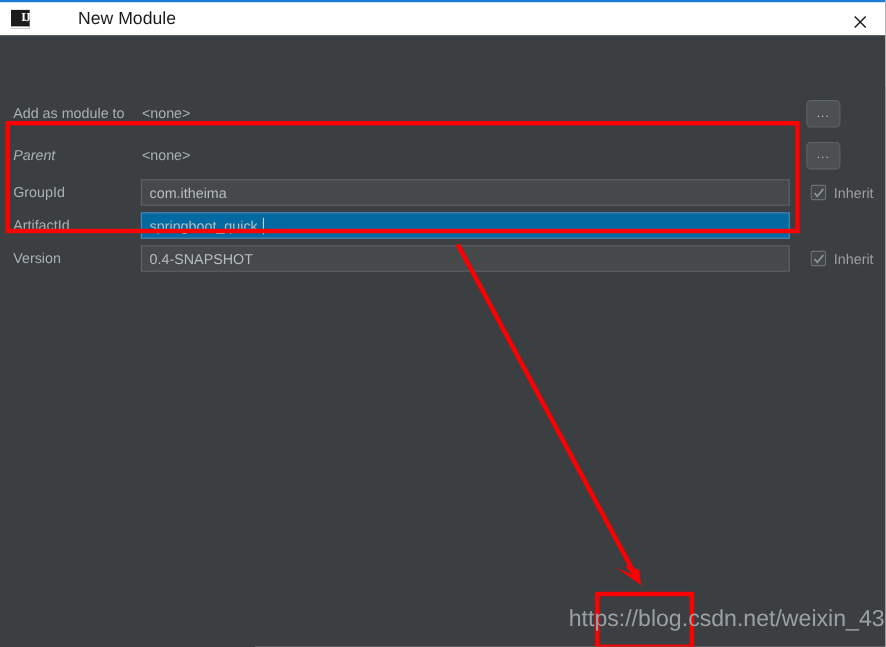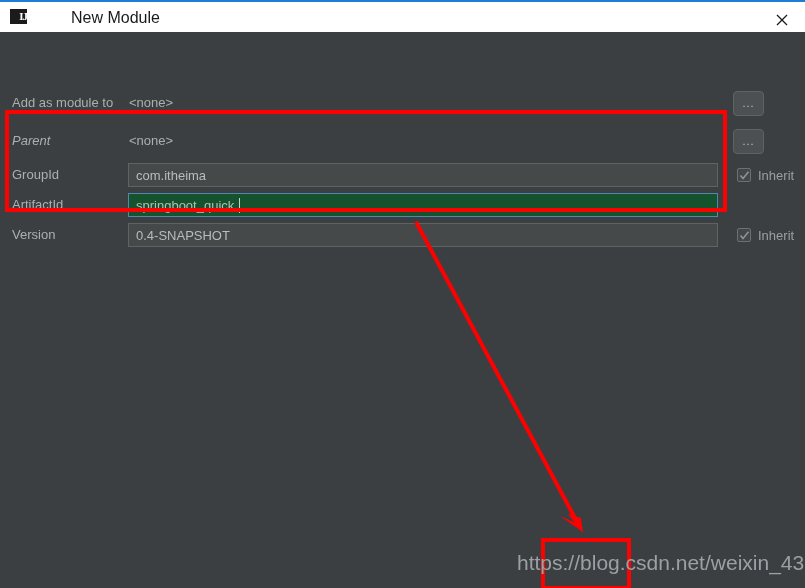--- a/index.html
+++ b/index.html
@@ -109,21 +109,21 @@
     height: 24px;
     background: #45494a;
     border: 1px solid #5e6364;
     box-sizing: border-box;
     cursor: text;
     overflow: hidden;
     padding-left: 31px;
   }
   .text-input.focused {
     border: 1px solid #5486b3;
-    background: #14532d;
+    background: #0369a1;
   }
   .text-input .val {
     position: absolute;
     left: 7px; top: 3px;
     font-size: 13px;
     color: #b7bcbe;
     white-space: nowrap;
     line-height: 17px;
   }
   .caret {

